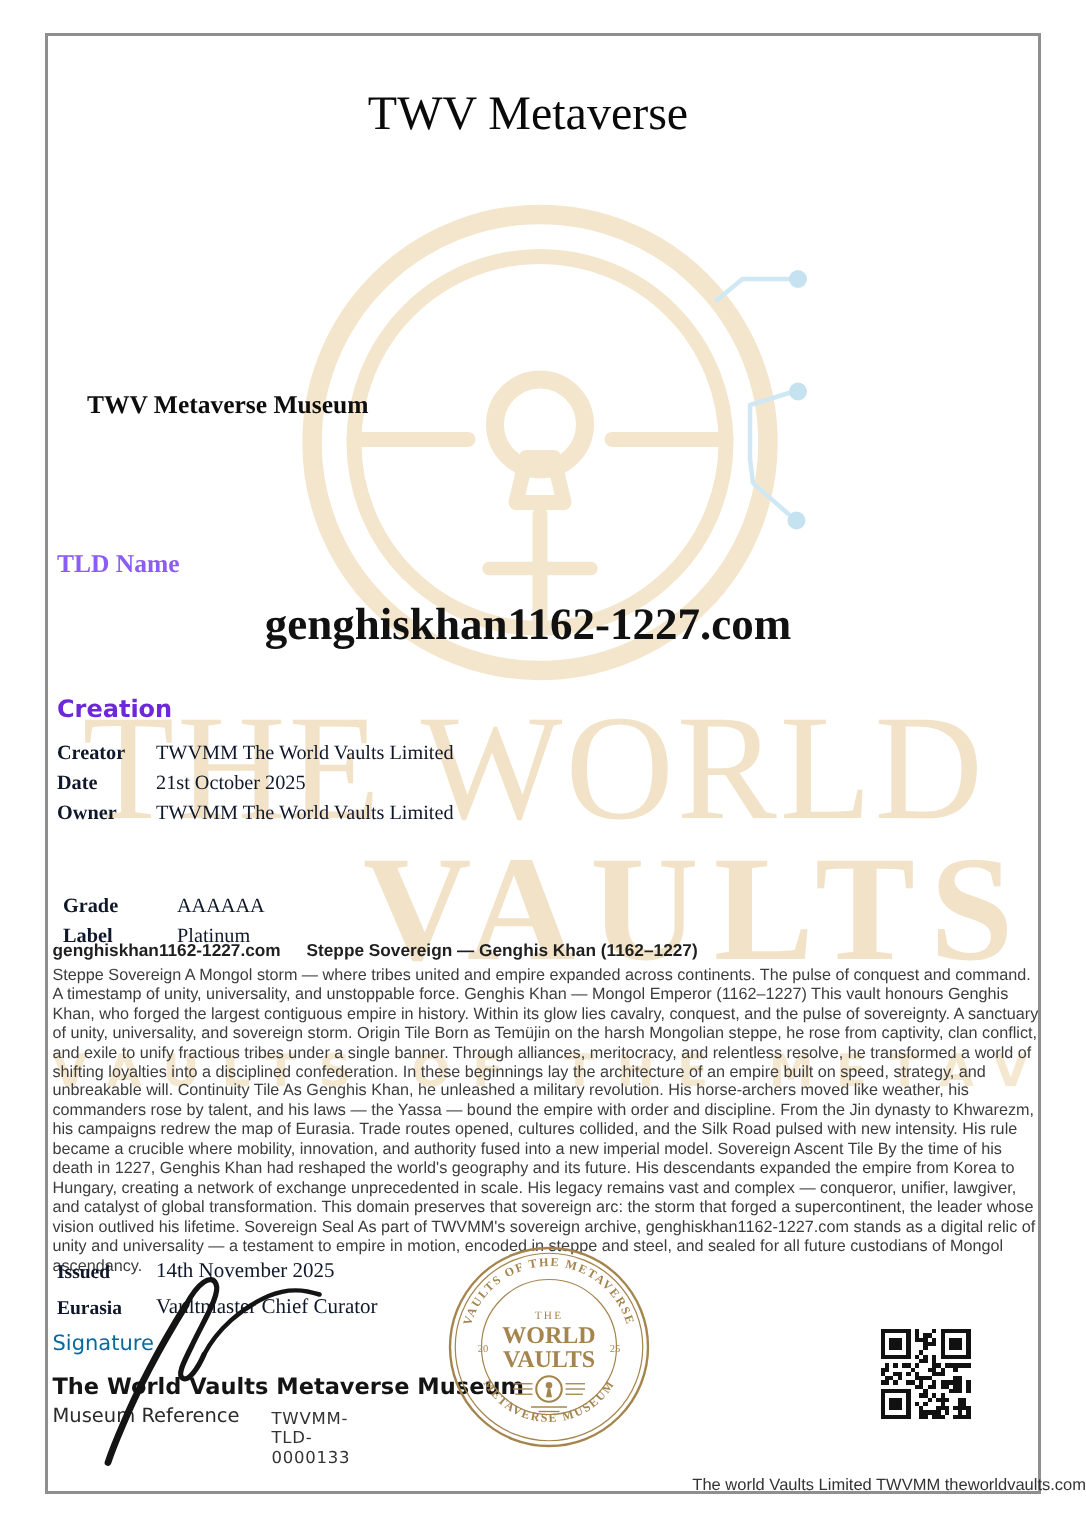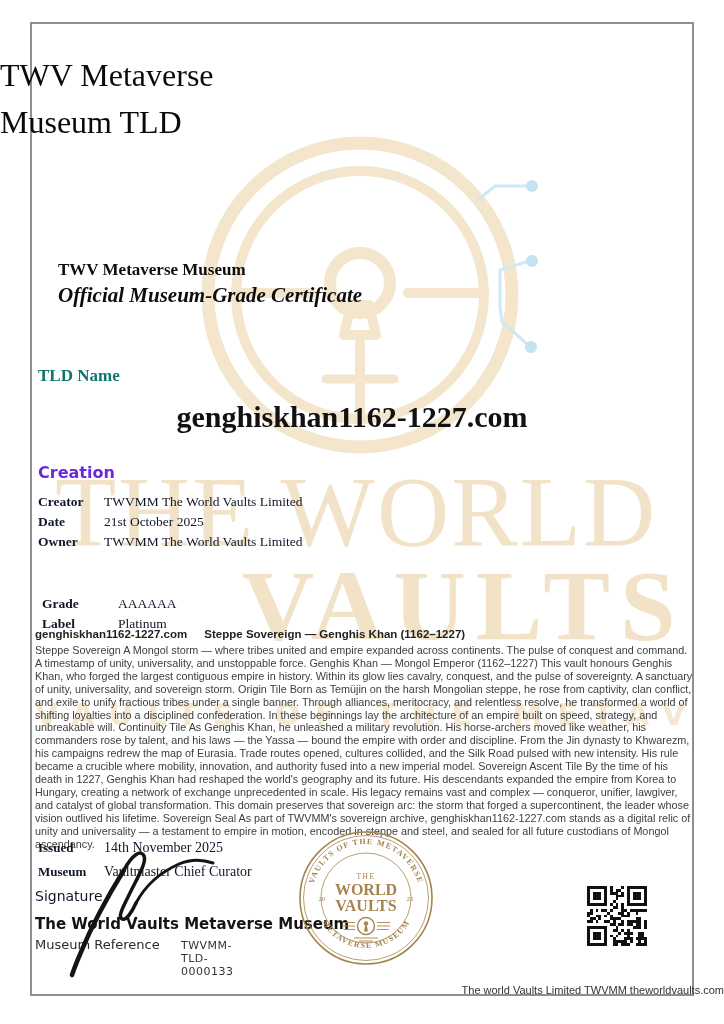--- a/index.html
+++ b/index.html
@@ -11,44 +11,44 @@
   .wm{position:absolute;z-index:0;}
   .wm-text1{left:55px;top:462px;font-family:"Liberation Serif",serif;font-weight:normal;
             font-size:100px;line-height:100px;color:#f2e3c8;letter-spacing:2px;white-space:nowrap;}
   .wm-text2{left:242px;top:556px;font-family:"Liberation Serif",serif;font-weight:bold;
             font-size:100px;line-height:100px;color:#f2e3c8;letter-spacing:10px;white-space:nowrap;}
   .wm-band{left:35px;top:697px;width:658px;font-family:"DejaVu Sans",sans-serif;font-weight:bold;
            font-size:30px;letter-spacing:15px;color:#f5e8d0;white-space:nowrap;overflow:hidden;}
   
   .content{position:absolute;inset:0;z-index:1;}
   .abs{position:absolute;}
-  .title{left:0;top:52px;width:704px;text-align:left;font-family:"Liberation Serif",serif;
+  .title{left:0;top:52px;width:704px;text-align:center;font-family:"Liberation Serif",serif;
          font-size:32px;line-height:47px;color:#0a0a0a;}
   .org-block{left:38px;top:260px;font-family:"Liberation Serif",serif;color:#0d0d0d;margin-left:20px;}
   .org-name{font-size:17px;font-weight:bold;}
   .org-sub{font-size:21px;font-weight:bold;font-style:italic;margin-top:3px;}
   .org-reg{font-size:12.5px;margin-top:6px;}
-  .tld-label{left:38px;top:366px;font-family:"Liberation Serif",serif;font-size:17px;font-weight:bold;color:#0f766e;}
+  .tld-label{left:38px;top:366px;font-family:"Liberation Serif",serif;font-size:17px;font-weight:bold;color:#8b5cf6;}
   .tld-value{left:0;top:400px;width:704px;text-align:center;font-family:"Liberation Serif",serif;
              font-size:30px;font-weight:bold;color:#111;}
   .sec-head{font-family:"DejaVu Sans",sans-serif;font-size:16px;font-weight:bold;color:#6d28d9;}
   .kv{font-family:Liberation Serif, serif;font-size:13.5px;color:#0f172a;}
   .kv .row{display:flex;line-height:20px;}
   .kv .k{font-weight:bold;flex:0 0 66px;}
   .kv2 .k{flex:0 0 76px;}
   .caption{left:35px;top:628px;font-size:11.5px;font-weight:bold;color:#1f1f1f;
            font-family:"Liberation Sans",sans-serif;}
   .caption .cap-title{margin-left:14px;}
   .body-text{left:35px;top:644px;width:658px;font-size:10.8px;line-height:12.9px;color:#3d3d3d;
              font-family:"Liberation Sans",sans-serif;}
   .issue-rows{left:38px;top:836px;}
   .issue-rows .row{line-height:24px;}
   .issue-rows .k{flex:0 0 66px;font-size:13px;}
   .issue-rows .v{font-size:14px;}
-  .sig-label{left:35px;top:888px;font-family:"DejaVu Sans",sans-serif;font-size:14px;color:#0f172a;}
+  .sig-label{left:35px;top:888px;font-family:"DejaVu Sans",sans-serif;font-size:14px;color:#0369a1;}
   .museum-name{left:35px;top:915px;font-family:"DejaVu Sans",sans-serif;font-size:15px;font-weight:bold;color:#141414;}
   .ref-row{left:35px;top:937px;font-family:"DejaVu Sans",sans-serif;font-size:13px;color:#2a2a2a;}
   .ref-row .ref-val{position:absolute;left:146px;top:2px;font-size:11px;letter-spacing:.5px;color:#333;}
   .seal{left:296px;top:828px;width:140px;height:140px;}
   .qr{left:585px;top:886px;width:64px;height:60px;}
   .footer{left:0;top:984px;width:724px;text-align:right;font-size:11px;color:#333;
           font-family:"Liberation Sans",sans-serif;}
   .signature{left:55px;top:840px;width:200px;height:140px;pointer-events:none;z-index:2;}
 </style>
 </head>
@@ -78,26 +78,24 @@
 
   <div class="wm wm-text1">THE WORLD</div>
   <div class="wm wm-text2">VAULTS</div>
   <div class="wm wm-band">VAULTS OF THE METAVERSE</div>
 
   <div class="content">
     <div class="frame"></div>
 
     <div class="abs title">
       <div>TWV Metaverse</div>
-      <div>Museum TLD</div>
     </div>
 
     <div class="abs org-block">
       <div class="org-name">TWV Metaverse Museum</div>
-      <div class="org-sub">Official Museum-Grade Certificate</div>
     </div>
 
     <div class="abs tld-label">TLD Name</div>
     <div class="abs tld-value">genghiskhan1162-1227.com</div>
 
     <div class="abs sec-head" style="left:38px;top:463px;">Creation</div>
     <div class="abs kv" style="left:38px;top:492px;">
       <div class="row">
         <span class="k">Creator</span>
         <span class="v">TWVMM The World Vaults Limited</span>
@@ -129,21 +127,21 @@
     </div>
 
     <div class="abs body-text">Steppe Sovereign A Mongol storm — where tribes united and empire expanded across continents. The pulse of conquest and command. A timestamp of unity, universality, and unstoppable force. Genghis Khan — Mongol Emperor (1162–1227) This vault honours Genghis Khan, who forged the largest contiguous empire in history. Within its glow lies cavalry, conquest, and the pulse of sovereignty. A sanctuary of unity, universality, and sovereign storm. Origin Tile Born as Temüjin on the harsh Mongolian steppe, he rose from captivity, clan conflict, and exile to unify fractious tribes under a single banner. Through alliances, meritocracy, and relentless resolve, he transformed a world of shifting loyalties into a disciplined confederation. In these beginnings lay the architecture of an empire built on speed, strategy, and unbreakable will. Continuity Tile As Genghis Khan, he unleashed a military revolution. His horse-archers moved like weather, his commanders rose by talent, and his laws — the Yassa — bound the empire with order and discipline. From the Jin dynasty to Khwarezm, his campaigns redrew the map of Eurasia. Trade routes opened, cultures collided, and the Silk Road pulsed with new intensity. His rule became a crucible where mobility, innovation, and authority fused into a new imperial model. Sovereign Ascent Tile By the time of his death in 1227, Genghis Khan had reshaped the world's geography and its future. His descendants expanded the empire from Korea to Hungary, creating a network of exchange unprecedented in scale. His legacy remains vast and complex — conqueror, unifier, lawgiver, and catalyst of global transformation. This domain preserves that sovereign arc: the storm that forged a supercontinent, the leader whose vision outlived his lifetime. Sovereign Seal As part of TWVMM's sovereign archive, genghiskhan1162-1227.com stands as a digital relic of unity and universality — a testament to empire in motion, encoded in steppe and steel, and sealed for all future custodians of Mongol ascendancy.</div>
 
     <div class="abs kv issue-rows">
       <div class="row">
         <span class="k">Issued</span>
         <span class="v">14th November 2025</span>
       </div>
       <div class="row">
-        <span class="k">Museum</span>
+        <span class="k">Eurasia</span>
         <span class="v">Vaultmaster Chief Curator</span>
       </div>
     </div>
 
     <div class="abs sig-label">Signature</div>
 
     <div class="abs museum-name">The World Vaults Metaverse Museum</div>
 
     <div class="abs ref-row">
       <span>Museum Reference</span>

